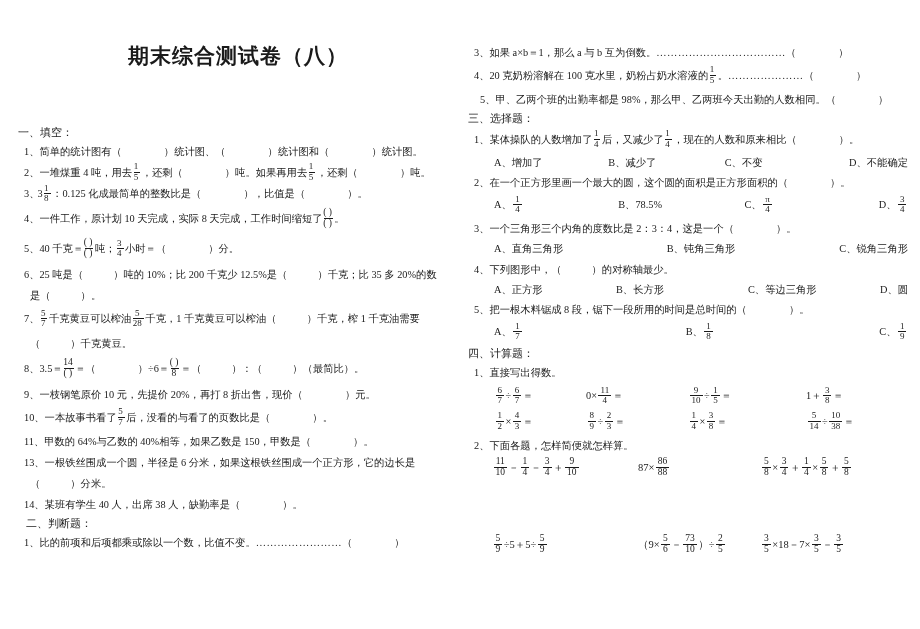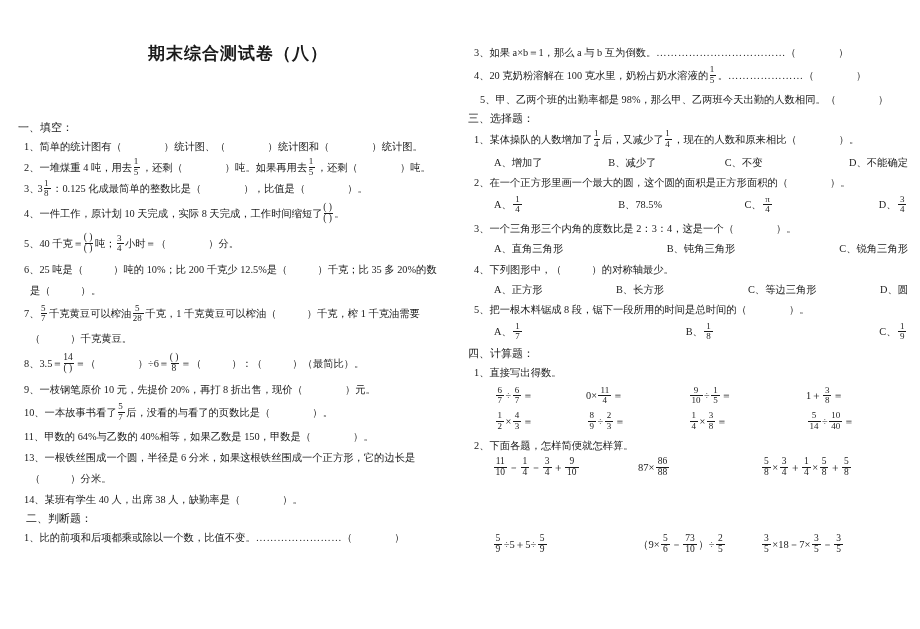--- a/index.html
+++ b/index.html
@@ -24,21 +24,21 @@
     position: absolute;
     top: 0;
     width: 440px;
     box-sizing: border-box;
   }
   .col-left  { left: 18px; }
   .col-right { left: 468px; }
 
   .doc-title {
     text-align: center;
-    font-size: 17px;
+    font-size: 21px;
     font-weight: bold;
     letter-spacing: 1px;
     margin-top: 42px;
     margin-bottom: 0;
   }
 
   .section-head {
     font-size: 11px;
     margin: 0;
     padding: 0;
@@ -277,21 +277,21 @@
     <div class="calc-row" id="oral-row-1">
         <span class="calc-cell oral-1"><span class="frac"><span class="num">6</span><span class="den">7</span></span><span>÷</span><span class="frac"><span class="num">6</span><span class="den">7</span></span><span>＝</span></span>
         <span class="calc-cell oral-2"><span>0×</span><span class="frac"><span class="num">11</span><span class="den">4</span></span><span>＝</span></span>
         <span class="calc-cell oral-3"><span class="frac"><span class="num">9</span><span class="den">10</span></span><span>÷</span><span class="frac"><span class="num">1</span><span class="den">5</span></span><span>＝</span></span>
         <span class="calc-cell oral-4"><span>1＋</span><span class="frac"><span class="num">3</span><span class="den">8</span></span><span>＝</span></span>
       </div>
     <div class="calc-row" id="oral-row-2">
         <span class="calc-cell oral-1"><span class="frac"><span class="num">1</span><span class="den">2</span></span><span>×</span><span class="frac"><span class="num">4</span><span class="den">3</span></span><span>＝</span></span>
         <span class="calc-cell oral-2"><span class="frac"><span class="num">8</span><span class="den">9</span></span><span>÷</span><span class="frac"><span class="num">2</span><span class="den">3</span></span><span>＝</span></span>
         <span class="calc-cell oral-3"><span class="frac"><span class="num">1</span><span class="den">4</span></span><span>×</span><span class="frac"><span class="num">3</span><span class="den">8</span></span><span>＝</span></span>
-        <span class="calc-cell oral-4"><span class="frac"><span class="num">5</span><span class="den">14</span></span><span>÷</span><span class="frac"><span class="num">10</span><span class="den">40</span></span><span>＝</span></span>
+        <span class="calc-cell oral-4"><span class="frac"><span class="num">5</span><span class="den">14</span></span><span>÷</span><span class="frac"><span class="num">10</span><span class="den">38</span></span><span>＝</span></span>
       </div>
 
     <div class="q">2、下面各题，怎样简便就怎样算。</div>
 
     <div class="calc2-row">
       <span class="calc-cell c2-a" id="expr-1a"><span class="frac big"><span class="num">11</span><span class="den">10</span></span><span>－</span><span class="frac big"><span class="num">1</span><span class="den">4</span></span><span>－</span><span class="frac big"><span class="num">3</span><span class="den">4</span></span><span>＋</span><span class="frac big"><span class="num">9</span><span class="den">10</span></span></span>
       <span class="calc-cell c2-b" id="expr-1b"><span>87×</span><span class="frac big"><span class="num">86</span><span class="den">88</span></span></span>
       <span class="calc-cell c2-c" id="expr-1c"><span class="frac big"><span class="num">5</span><span class="den">8</span></span><span>×</span><span class="frac big"><span class="num">3</span><span class="den">4</span></span><span>＋</span><span class="frac big"><span class="num">1</span><span class="den">4</span></span><span>×</span><span class="frac big"><span class="num">5</span><span class="den">8</span></span><span>＋</span><span class="frac big"><span class="num">5</span><span class="den">8</span></span></span>
     </div>
 

